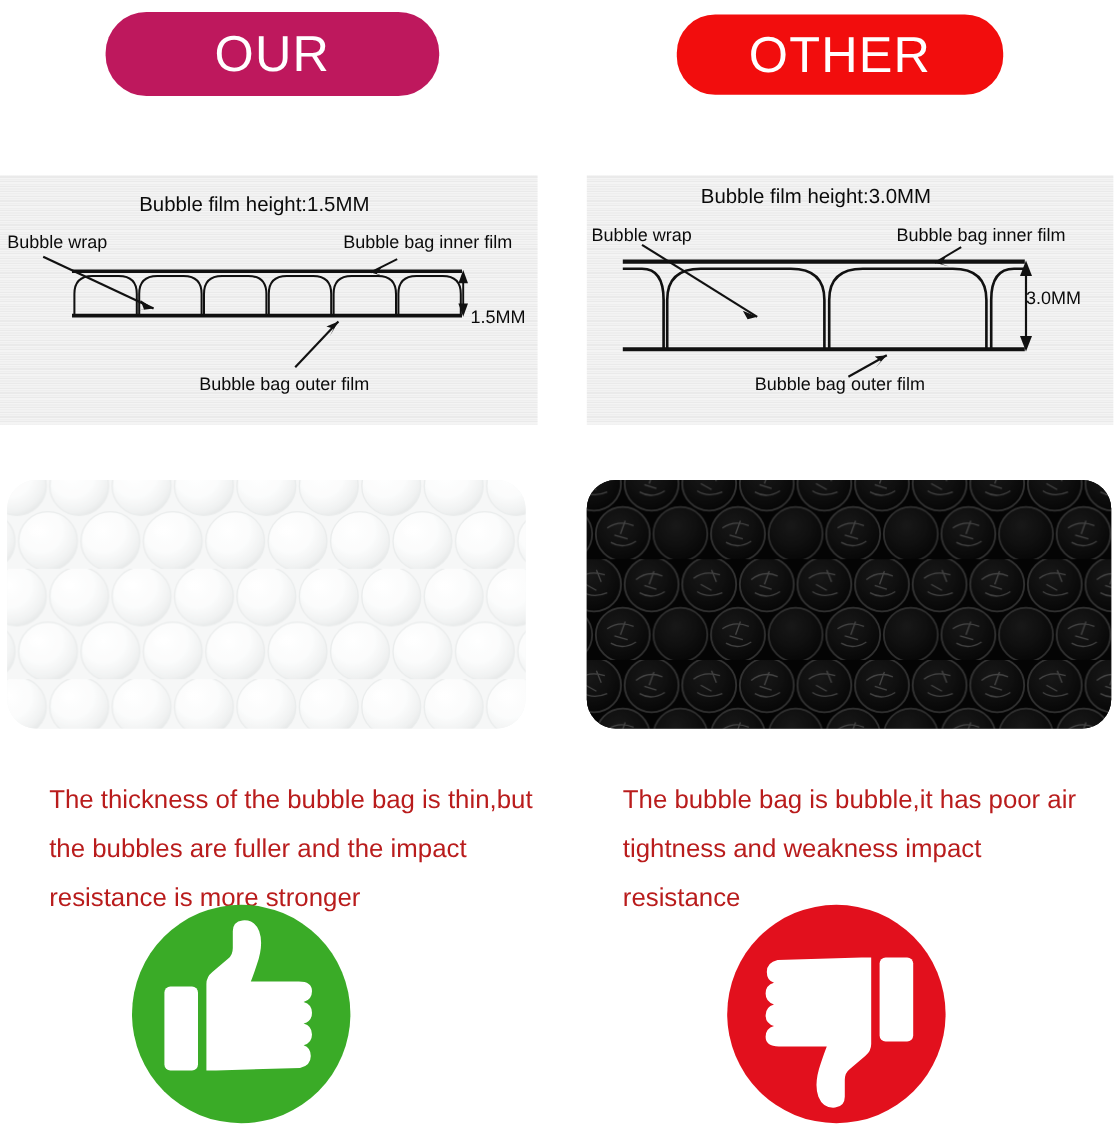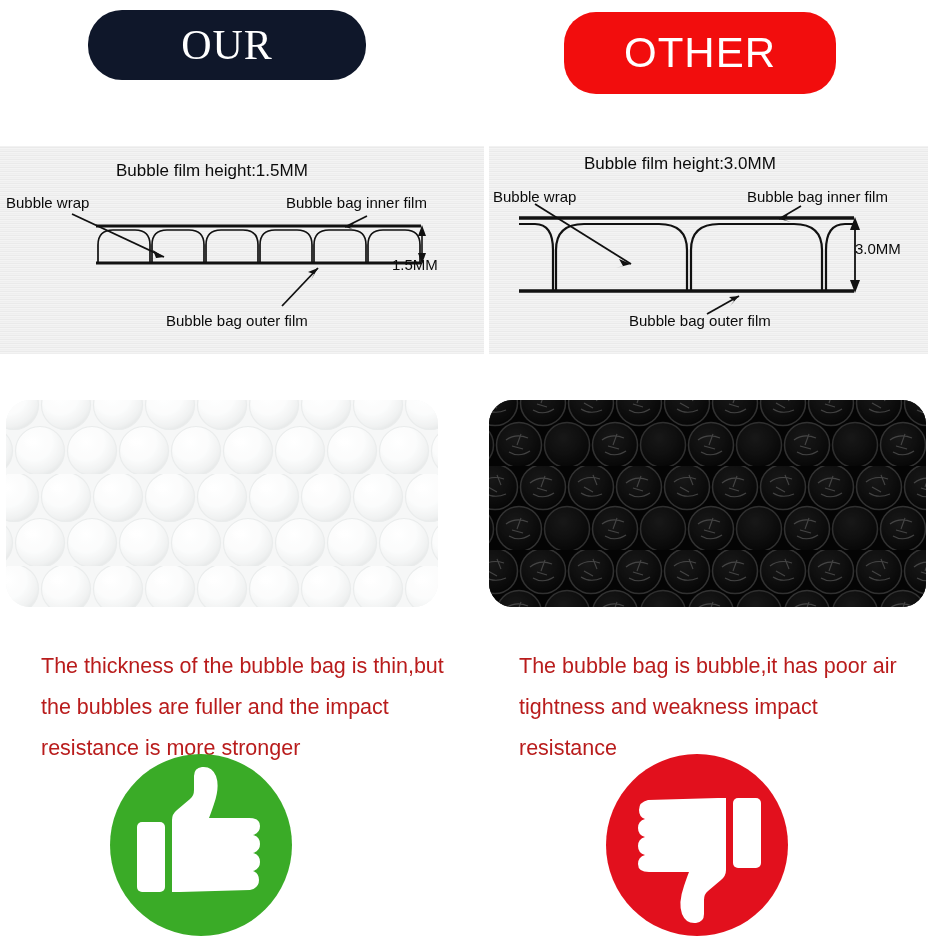--- a/index.html
+++ b/index.html
@@ -26,29 +26,28 @@
     font-size: 42px;
     letter-spacing: 1px;
     line-height: 1;
     font-weight: 400;
   }
   #pill-our {
     left: 88px;
     top: 10px;
     width: 278px;
     height: 70px;
-    background: #0f172a;
+    background: #be185d;
     border-radius: 34px;
-    font-family: Liberation Serif, serif;
   }
   #pill-other {
     left: 564px;
     top: 12px;
     width: 272px;
-    height: 82px;
+    height: 67px;
     background: #f20d0d;
     border-radius: 32px;
   }
 
   
   .schematic {
     position: absolute;
     top: 146px;
     height: 208px;
     background:
@@ -58,21 +57,21 @@
         #f2f2f2 1px,
         #eaeaea 1px,
         #eaeaea 2px,
         #f4f4f4 2px,
         #f4f4f4 3px,
         #eeeeee 3px,
         #eeeeee 4px
       );
     overflow: hidden;
   }
-  #schematic-our   { left: 0px;   width: 448px; padding-left: 36px; }
+  #schematic-our   { left: 0px;   width: 448px; }
   #schematic-other { left: 489px; width: 439px; }
 
   .schematic svg { display: block; }
 
   .sch-label {
     position: absolute;
     font-size: 15px;
     line-height: 1;
     white-space: nowrap;
     color: #0b0b0b;

